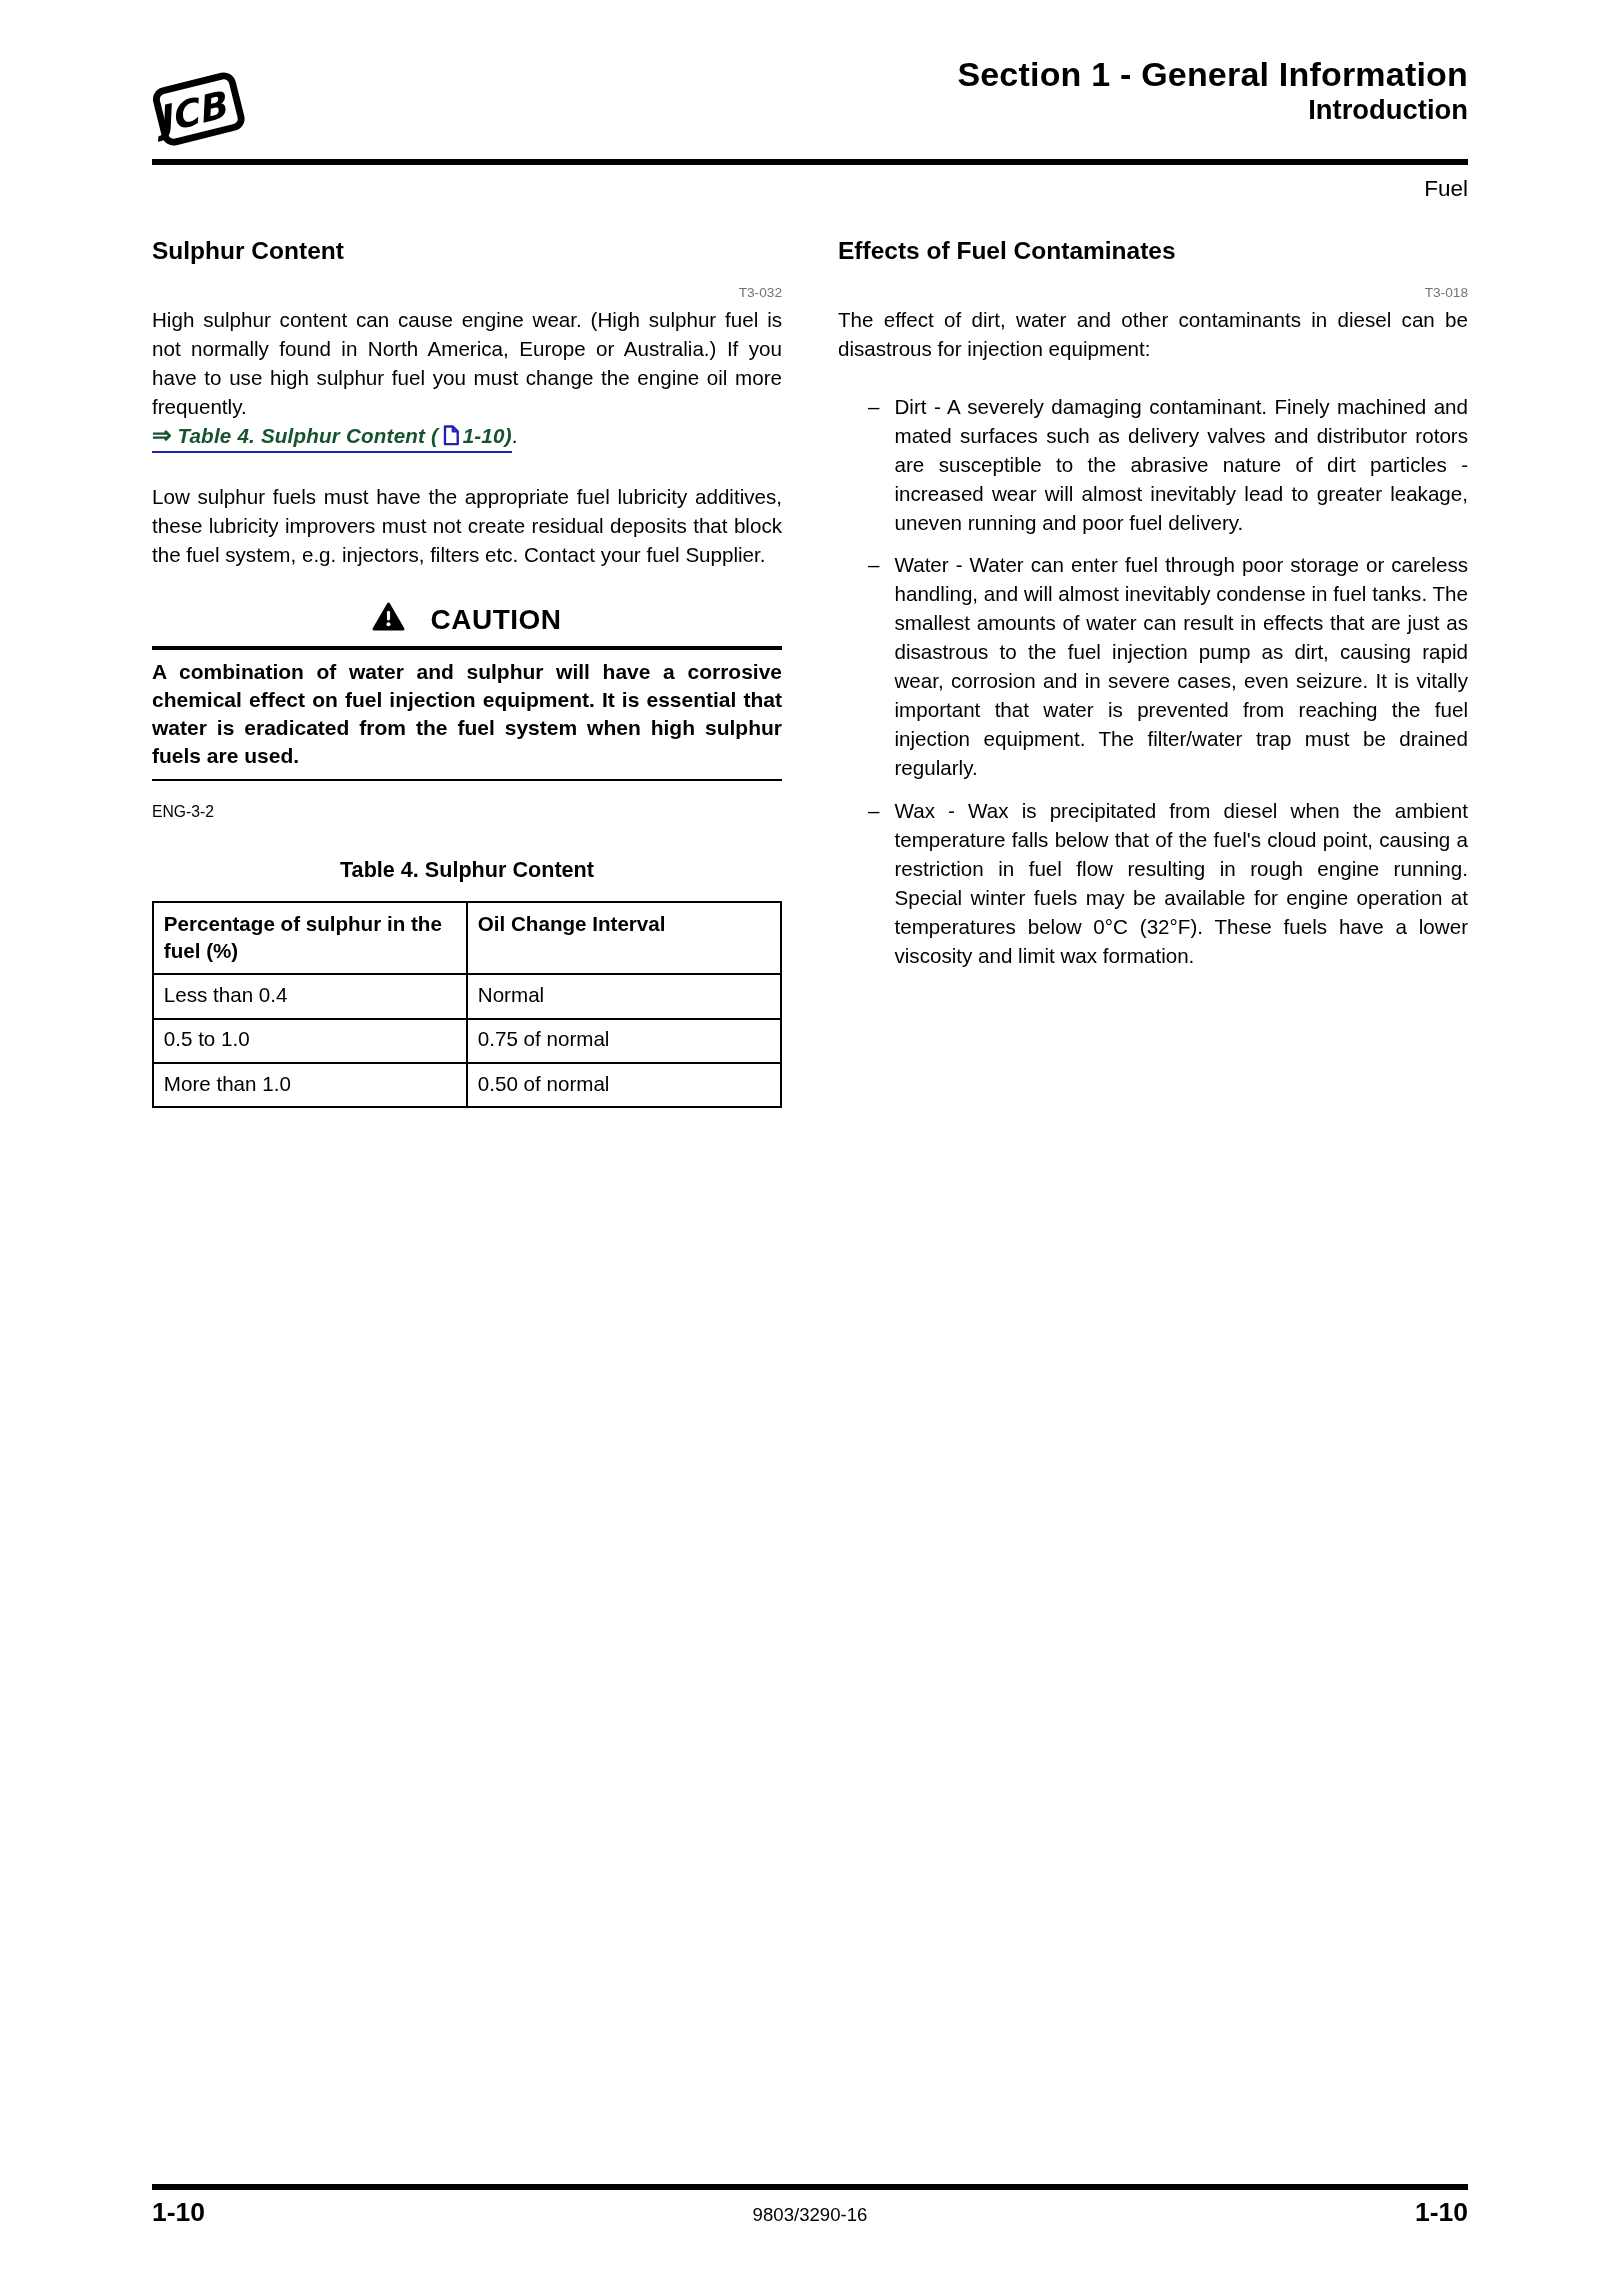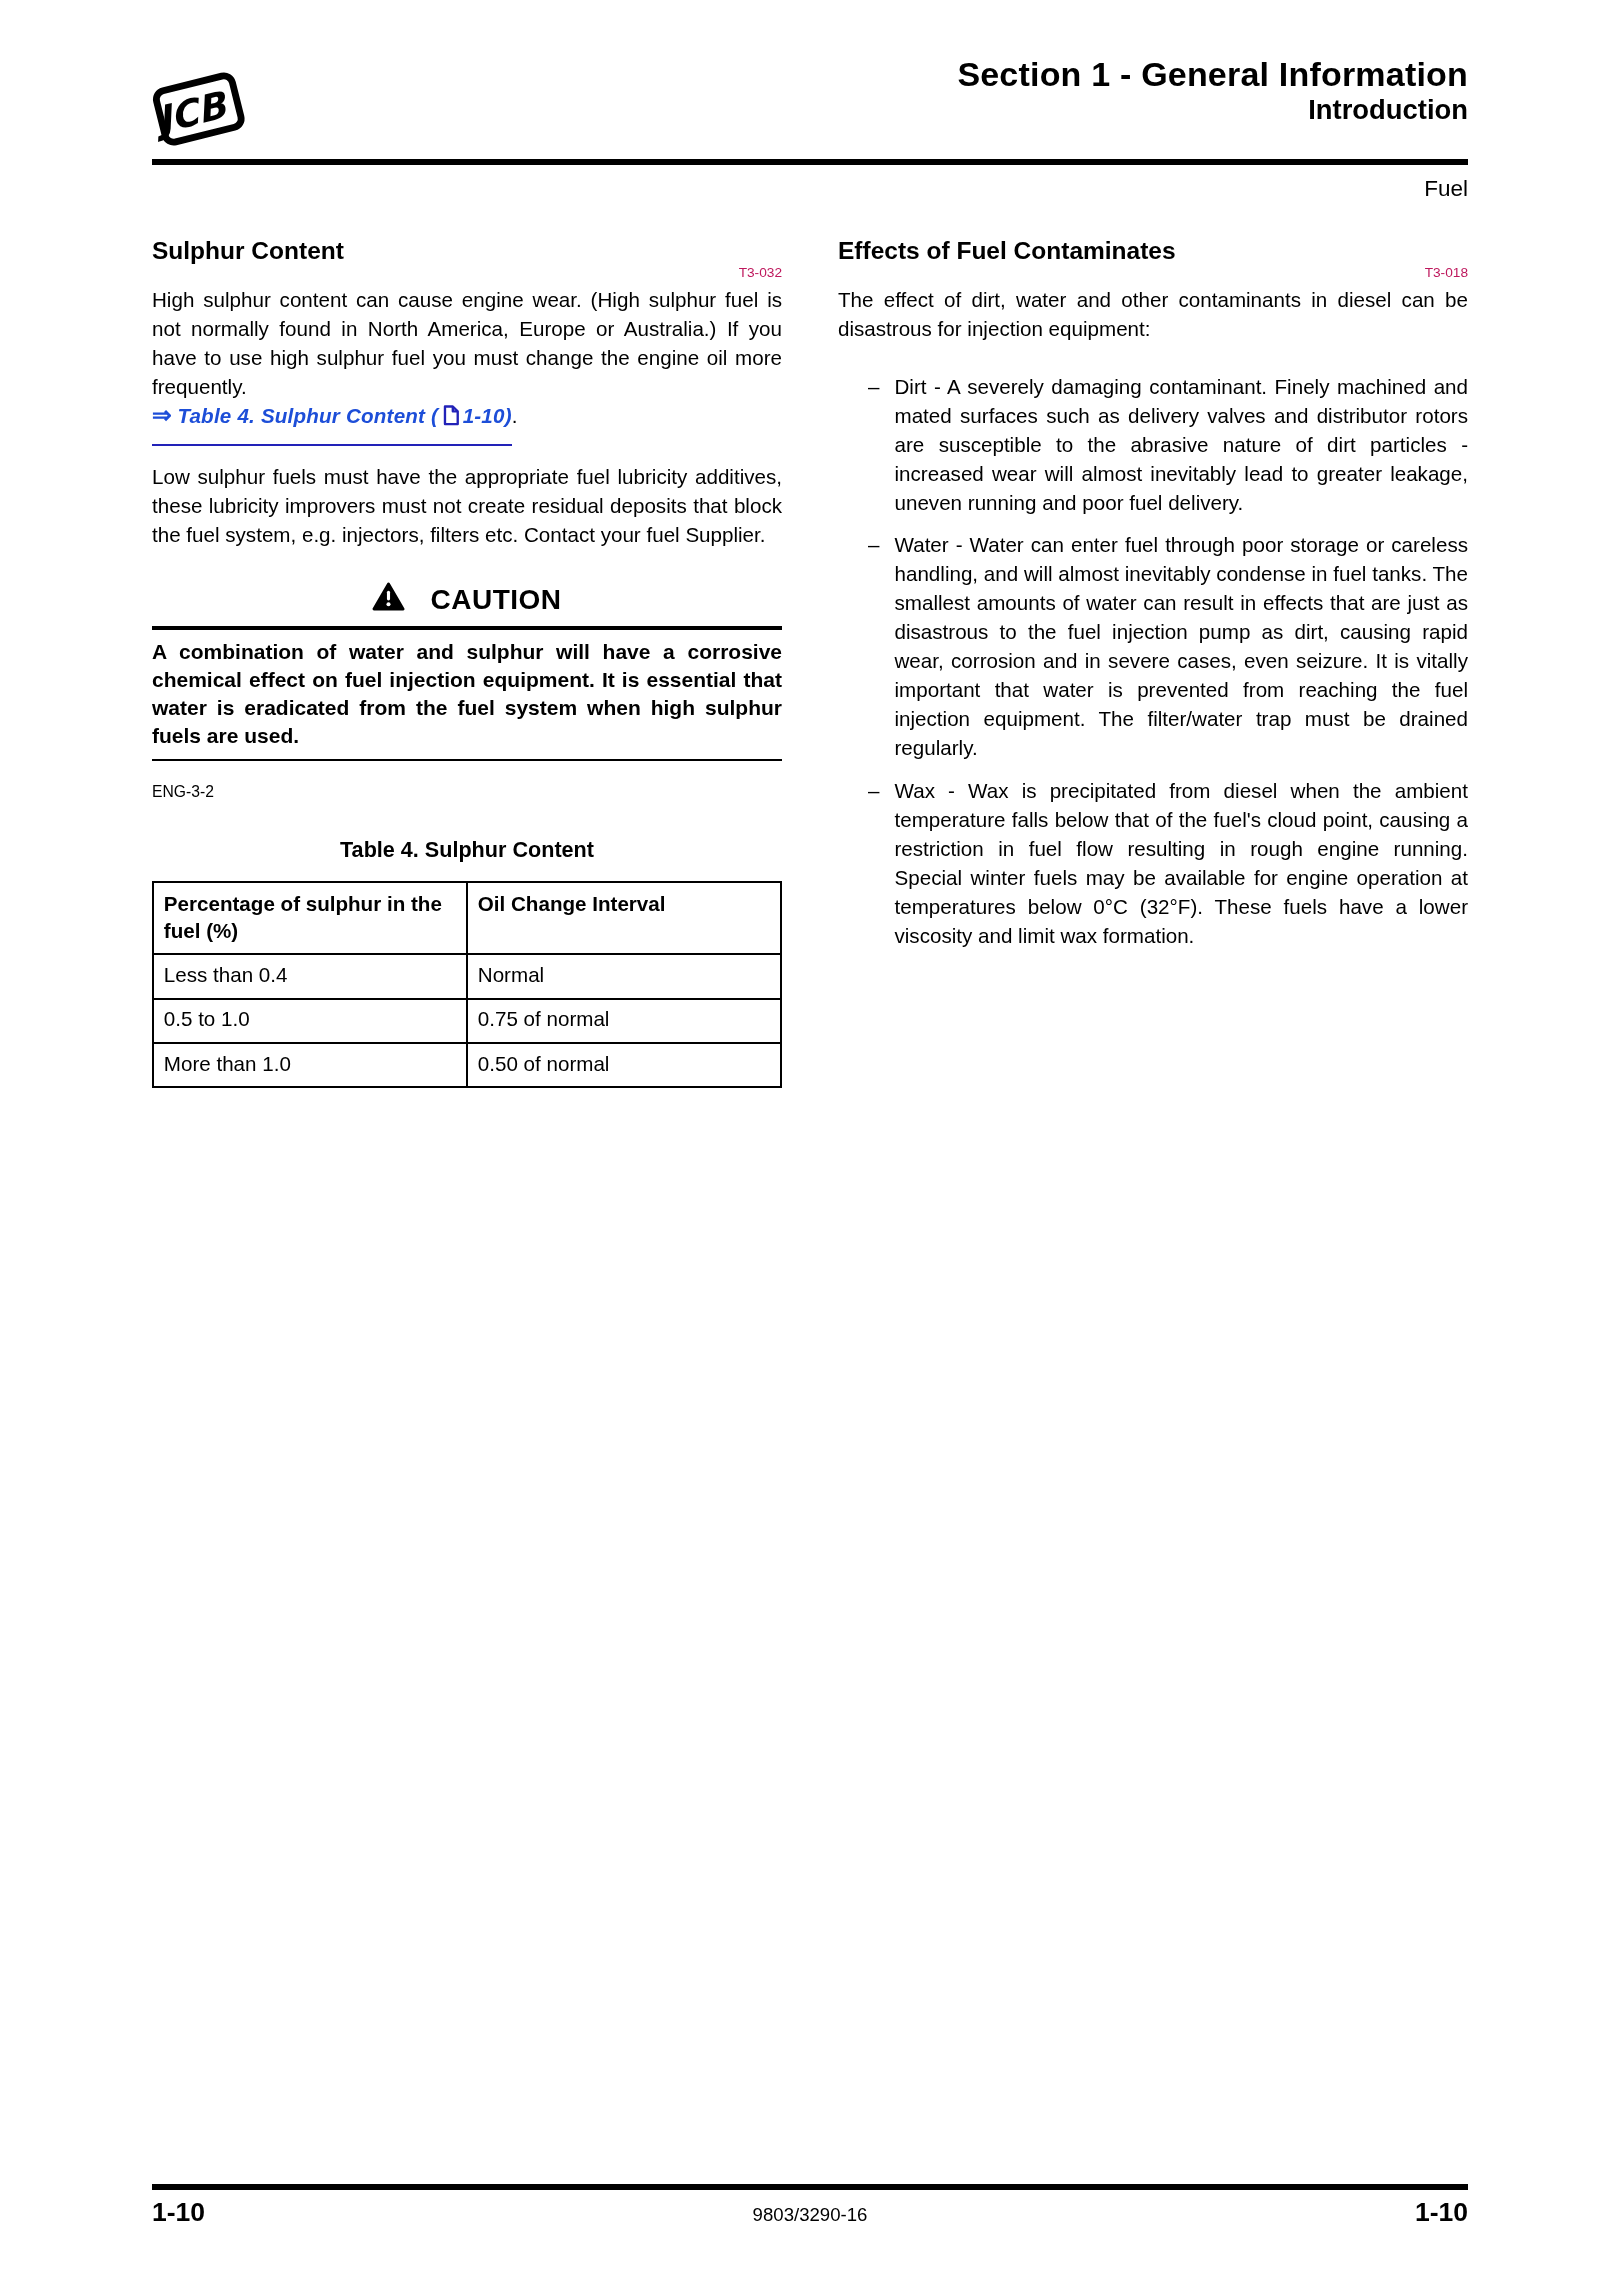--- a/index.html
+++ b/index.html
@@ -22,28 +22,28 @@
   .title   { font-size: 34px; font-weight: bold; line-height: 39px; letter-spacing: 0.2px; }
   .subtitle{ font-size: 27.4px; font-weight: bold; line-height: 31px; }
   .header-rule { height: 5.9px; background: #000; margin-top: 30px; }
   .context-line { text-align: right; font-size: 22.5px; margin-top: 10.8px; }
 
   
   .columns { display: flex; gap: 56px; margin-top: 35px; }
   .col { width: 630px; flex: 0 0 630px; }
 
   h2.colhead { font-size: 24.5px; font-weight: bold; margin: 0; line-height: 27.4px; }
-  .code { text-align: right; font-size: 13.7px; color: #be185d; margin-top: 1px; line-height: 15.7px; }
+  .code { text-align: right; font-size: 13.7px; color: #737373; margin-top: 21px; line-height: 15.7px; }
 
   p.body { font-size: 20.6px; line-height: 29px; margin: 3.9px 0 0 0; text-align: justify; }
   p.body.spaced { margin-top: 29px; }
 
   
   .xref-line { font-size: 20.6px; line-height: 29px; margin-top: 0; }
-  .xref-link { color: #1d4ed8; border-bottom: 2.5px solid #2222b8; padding-bottom: 17px; cursor: pointer; }
+  .xref-link { color: #14532d; border-bottom: 2.5px solid #2222b8; padding-bottom: 4px; cursor: pointer; }
   .xref-arrow { font-weight: bold; font-style: normal; font-size: 23.5px; }
   .xref-text { font-weight: bold; font-style: italic; letter-spacing: 0.2px; }
   .page-ico { display: inline-block; vertical-align: -2.9px; margin: 0 2.9px 0 4.9px; }
   .xref-suffix { color: #000; }
 
   
   .caution { margin-top: 33px; }
   .caution-head { display: flex; justify-content: center; align-items: center; gap: 25px;
                   font-size: 28px; font-weight: bold; letter-spacing: 0.5px; }
   .warn-ico { display: inline-block; }

